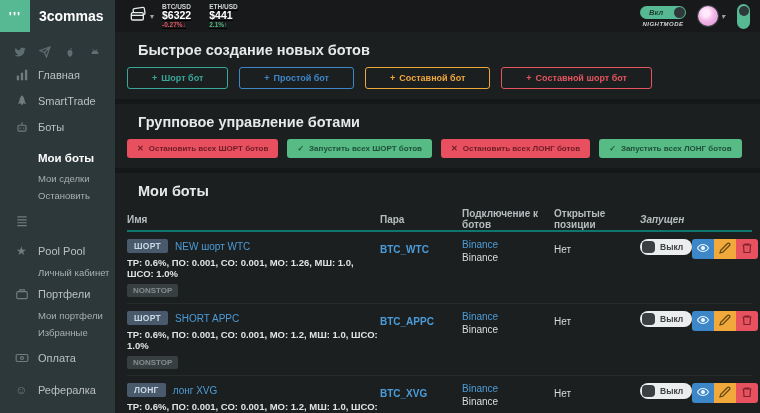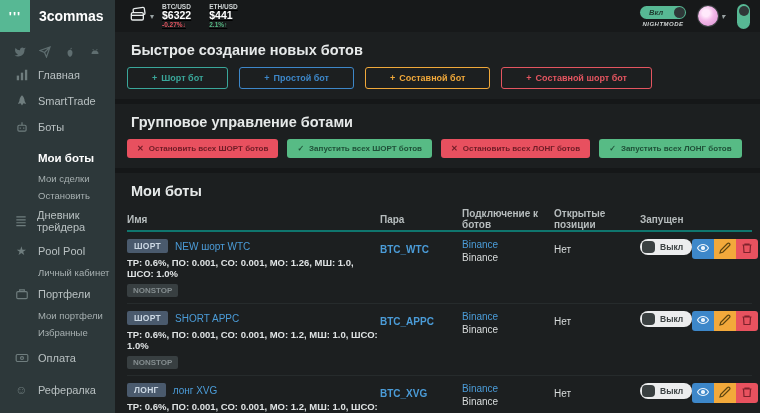--- a/index.html
+++ b/index.html
@@ -45,21 +45,21 @@
   .s-item { display:flex; align-items:center; cursor:pointer; padding-left:14px; }
   .s-item .ic { width:15px; height:15px; color:#6f7d7e; margin-right:9px; display:flex; align-items:center; justify-content:center; font-size:12px; }
   .s-item .ic svg { width:14px; height:14px; }
   .s-item.main { height:26px; font-size:11px; color:#b9c1c2; }
   .s-item.sub { height:17px; font-size:9.5px; color:#a7b0b1; padding-left:38px; }
   .s-item.active { color:#ffffff; font-weight:bold; font-size:11.5px; height:24px; margin-top:6px; }
   .mt6 { margin-top:6px; } .mt4 { margin-top:4px; } .mt8 { margin-top:8px; }
 
   
   main { flex:1; overflow:hidden; background:#1c1f20; padding:0 8px 0 12px; }
-  h2.sec { font-size:14.5px; font-weight:bold; color:#e6e9e9; margin:10px 4px 9px; }
+  h2.sec { font-size:14.5px; font-weight:bold; color:#e6e9e9; margin:10px 11px 9px; }
   .divider { height:5px; background:#151718; margin:10px -8px 0 -12px; }
 
   .qc-row { display:flex; gap:11px; }
   .btn-outline { background:transparent; border:1px solid; border-radius:3px; font-size:9px; font-weight:bold; padding:5px 24px; cursor:pointer; font-family:Liberation Sans, sans-serif; white-space:nowrap; }
   .btn-outline .plus { font-weight:bold; margin-right:4px; }
   .bo-teal   { color:#3aa79a; border-color:#3aa79a; }
   .bo-blue   { color:#3d87c9; border-color:#3d87c9; }
   .bo-orange { color:#f0a83a; border-color:#f0a83a; }
   .bo-red    { color:#e45560; border-color:#e45560; }
 
@@ -70,21 +70,21 @@
   .btn-solid .gi { font-size:8px; }
 
   
   .tbl-head { display:flex; align-items:center; height:24px; border-bottom:2px solid #0f766e; margin-top:4px; }
   .tbl-head > div { font-size:10px; font-weight:bold; color:#b6bcbd; }
   .c-name { flex:1; min-width:0; }
   .c-pair { width:82px; flex:0 0 82px; }
   .c-conn { width:92px; flex:0 0 92px; }
   .c-pos  { width:86px; flex:0 0 86px; }
   .c-run  { width:112px; flex:0 0 112px; display:flex; align-items:flex-start; justify-content:space-between; }
-  .tbl-head .c-run { align-items:center; }
+  .tbl-head .c-run { align-items:center;font-style:italic; }
 
   .bot-row { display:flex; padding:7px 0 6px; border-bottom:1px solid #262b2c; }
   .br-line1 { display:flex; align-items:center; gap:7px; }
   .type-badge { background:#4a5a6d; color:#cdd9e4; font-size:8.5px; font-weight:bold; border-radius:2px; padding:2px 7px; letter-spacing:.3px; }
   .bot-name { color:#4b9cd8; font-size:10px; text-decoration:none; cursor:pointer; }
   .bot-stats { font-size:9.5px; font-weight:bold; color:#dfe3e4; margin-top:4px; }
   .strat-badge { display:inline-block; background:#383f41; color:#848d8f; font-size:8px; font-weight:bold; border-radius:2px; padding:2px 6px; margin-top:5px; }
   .strat-badge:empty { display:none; }
   .pair-link { color:#4b9cd8; font-size:10px; font-weight:bold; text-decoration:none; cursor:pointer; }
   .conn-link { color:#4b9cd8; font-size:10px; text-decoration:none; cursor:pointer; display:block; }
@@ -219,21 +219,20 @@
       <div class="s-item sub">
         <span>Остановить</span>
       </div>
 
       <div class="s-item main mt4">
         <span class="ic">
           <svg viewBox="0 0 24 24" fill="none" stroke="currentColor" stroke-width="2">
               <path d="M4 5h16M4 10h16M4 15h16M4 20h16"></path>
             </svg>
         </span>
-        <span>Дневник трейдера</span>
       </div>
       <div class="s-item main mt4">
         <span class="ic">★</span>
         <span>Pool Pool</span>
       </div>
       <div class="s-item sub">
         <span>Личный кабинет</span>
       </div>
       <div class="s-item main">
         <span class="ic">

